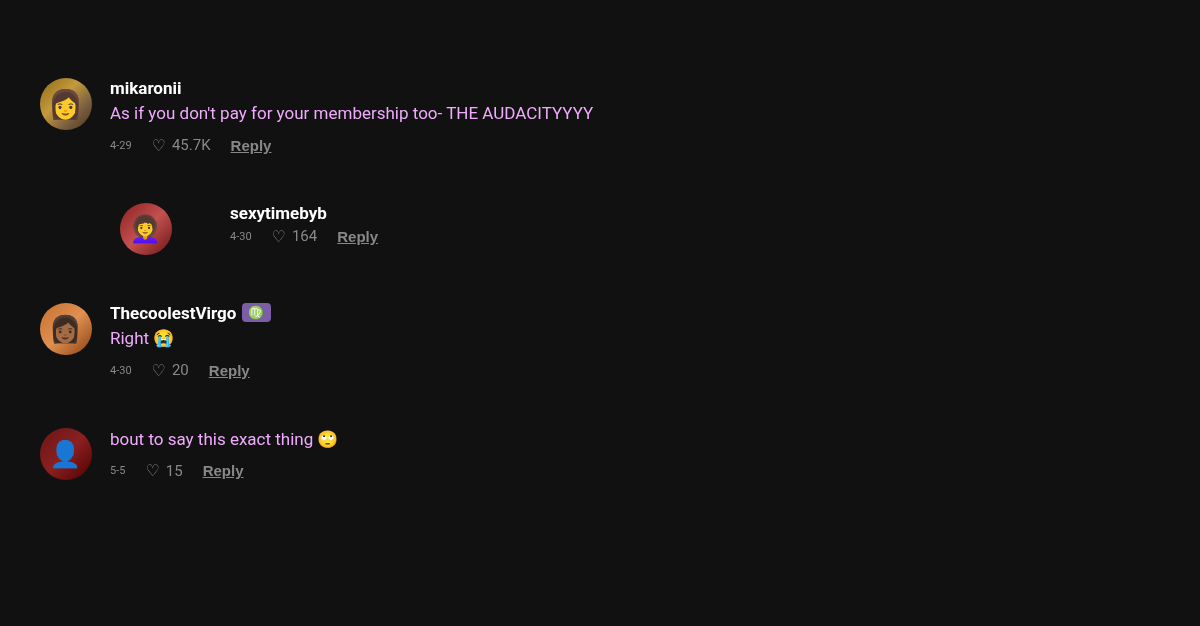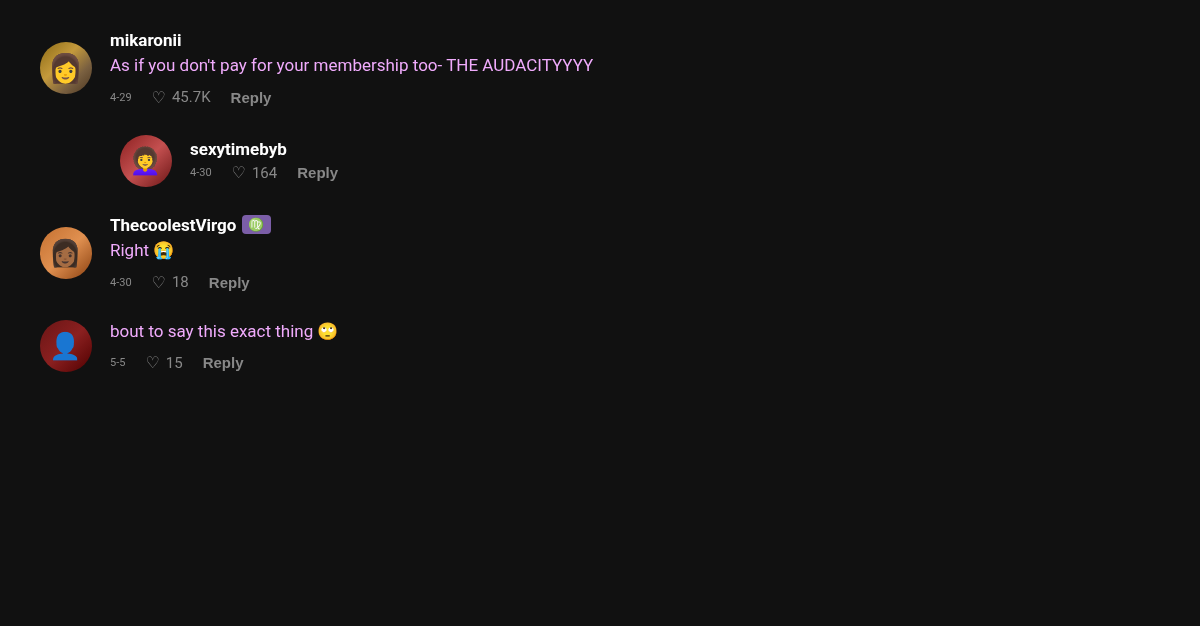--- a/index.html
+++ b/index.html
@@ -17,26 +17,28 @@
       padding: 20px 40px;
     }
 
     .comments-container {
       max-width: 900px;
       padding: 10px 0;
     }
 
     .comment {
       display: flex;
-      align-items: center;
+      align-items: flex-start;
       margin-bottom: 28px;
+      margin-top: 48px;
     }
 
     .comment.reply {
       margin-left: 80px;
+      gap: 40px;
     }
 
     .avatar {
       width: 52px;
       height: 52px;
       border-radius: 50%;
       overflow: hidden;
       flex-shrink: 0;
       margin-right: 18px;
       background-color: #555;
@@ -159,20 +161,21 @@
 
     .reply-btn {
       color: #888888;
       font-size: 15px;
       font-weight: 600;
       cursor: pointer;
       background: none;
       border: none;
       color: #888888;
       padding: 0;
+      text-decoration: underline;
     }
   </style>
 </head>
 <body>
 
 <div class="comments-container">
 
   <div class="comment">
     <div class="avatar avatar-mikaronii"></div>
     <div class="comment-content">
@@ -217,21 +220,21 @@
         <span>ThecoolestVirgo</span>
         <span class="virgo-badge">♍</span>
       </div>
       <div class="comment-text">
         <span>Right 😭</span>
       </div>
       <div class="comment-meta">
         <span class="comment-date">4-30</span>
         <span class="comment-likes">
           <span class="heart-icon">♡</span>
-          <span>18</span>
+          <span>20</span>
         </span>
         <button class="reply-btn">Reply</button>
       </div>
     </div>
   </div>
 
   <div class="comment">
     <div class="avatar avatar-mads_end" style="position:relative;"></div>
     <div class="comment-content">
       <div class="comment-text">

